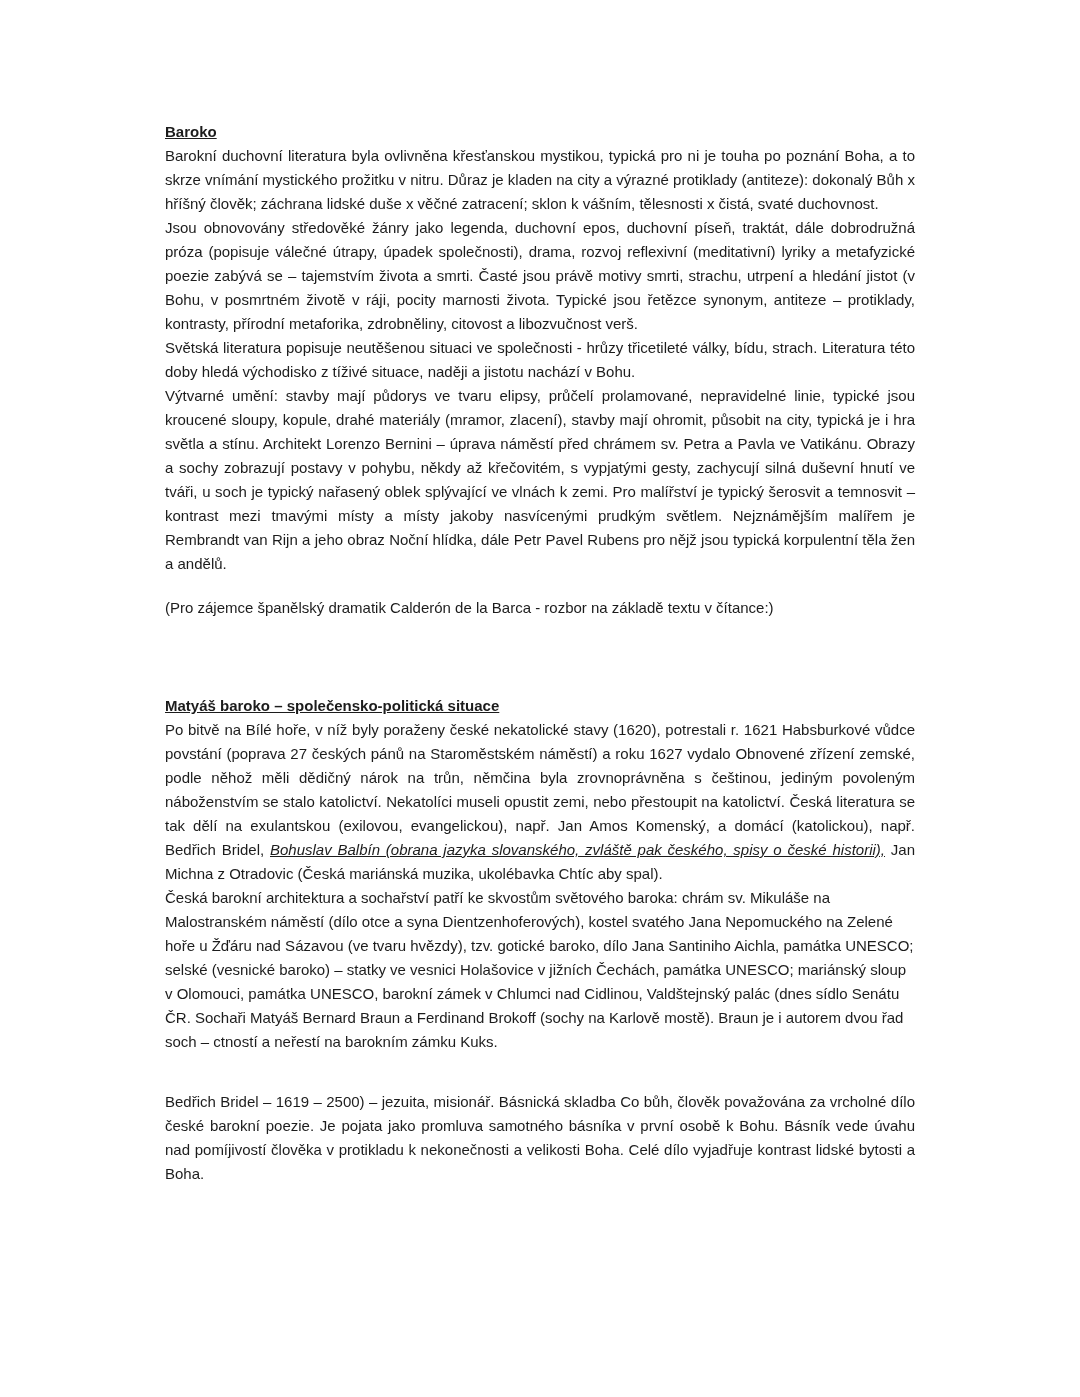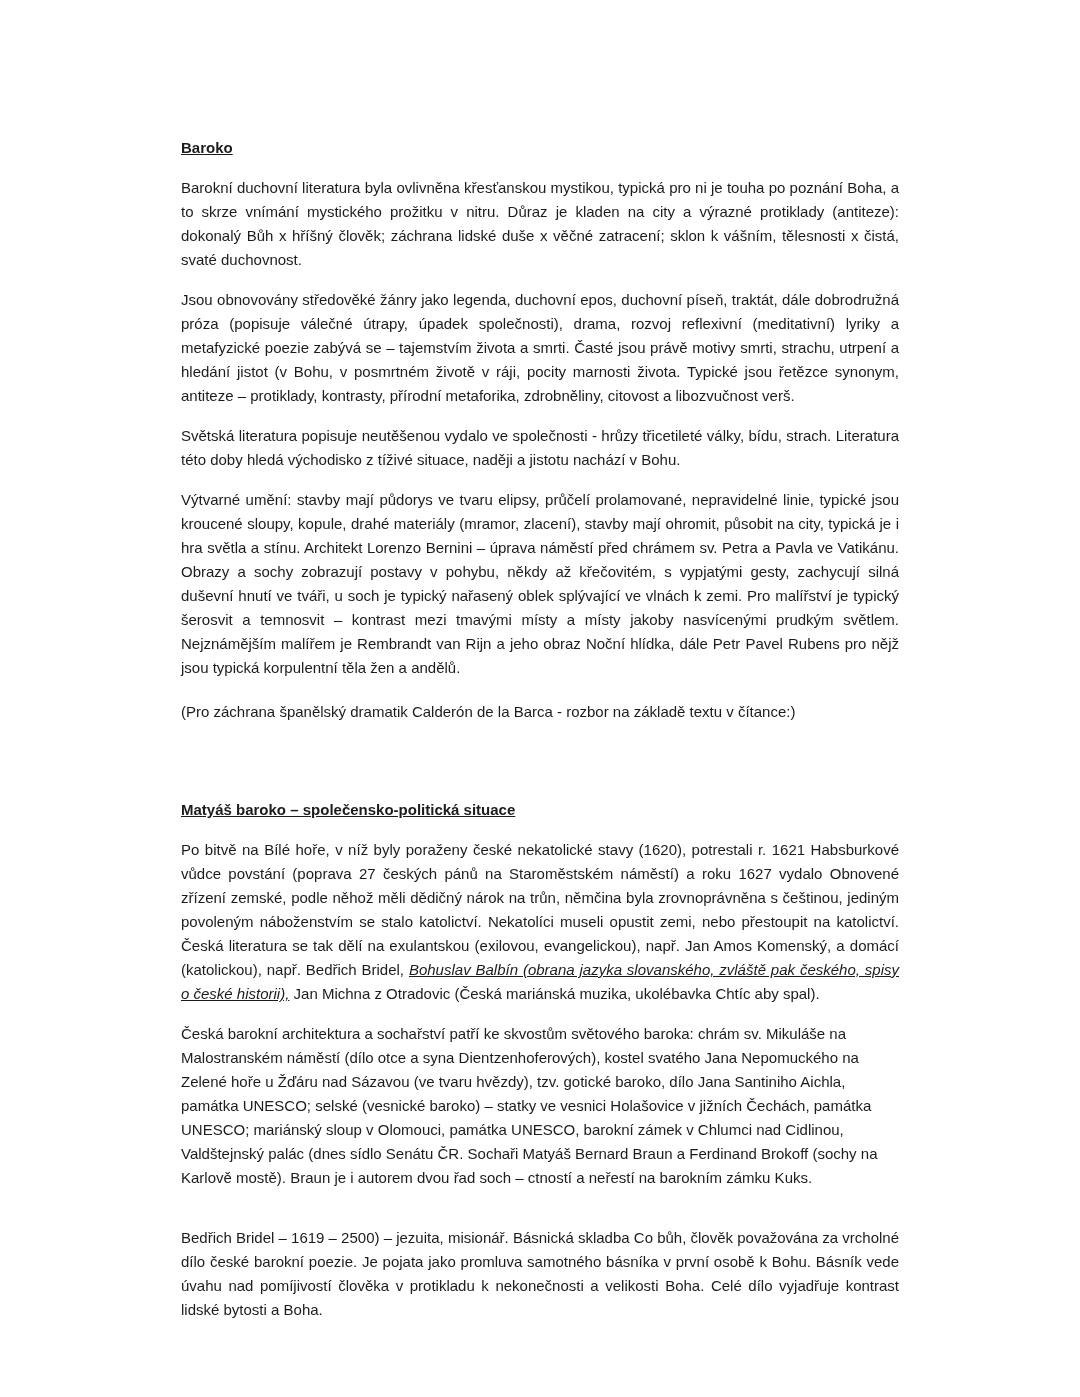--- a/index.html
+++ b/index.html
@@ -23,21 +23,21 @@
   }
   .doc {
     position: absolute;
     left: 165px;
     top: 120px;
     width: 750px;
     font-size: 15px;
     line-height: 24px;
   }
   p {
-    margin: 16px;
+    margin: 0;
     padding: 0;
   }
   .justify { text-align: justify; }
   .left    { text-align: left; }
   .heading {
     font-weight: bold;
     text-decoration: underline;
   }
   .b { font-weight: normal; }
   .i { font-style: italic; text-decoration: underline; }
@@ -52,27 +52,27 @@
   <div class="doc">
 
     <p class="heading left">Baroko</p>
 
 
 
     <p class="justify">Barokní duchovní  literatura byla ovlivněna křesťanskou mystikou, typická pro ni je touha po poznání Boha, a to skrze vnímání mystického prožitku v nitru. Důraz je kladen na city a výrazné protiklady (antiteze): dokonalý Bůh x  hříšný člověk; záchrana lidské duše x věčné zatracení; sklon k vášním, tělesnosti x čistá, svaté duchovnost.</p>
 
     <p class="justify">Jsou obnovovány středověké žánry jako legenda, duchovní epos, duchovní píseň, traktát, dále dobrodružná próza (popisuje válečné útrapy, úpadek společnosti), drama, rozvoj  reflexivní (meditativní) lyriky a metafyzické poezie  zabývá se – tajemstvím života a smrti. Časté jsou právě motivy smrti, strachu, utrpení a hledání jistot (v Bohu, v posmrtném životě v ráji, pocity marnosti života.  Typické jsou řetězce synonym, antiteze – protiklady, kontrasty, přírodní metaforika, zdrobněliny, citovost a libozvučnost verš.</p>
 
-    <p class="justify">Světská literatura popisuje  neutěšenou vydalo ve společnosti - hrůzy třicetileté války, bídu, strach. Literatura této doby hledá východisko z tíživé situace, naději a jistotu nachází v Bohu.</p>
+    <p class="justify">Světská literatura popisuje  neutěšenou situaci ve společnosti - hrůzy třicetileté války, bídu, strach. Literatura této doby hledá východisko z tíživé situace, naději a jistotu nachází v Bohu.</p>
 
     <p class="justify">
       <span>Výtvarné umění: stavby mají půdorys ve tvaru elipsy, průčelí prolamované, nepravidelné linie, typické jsou kroucené sloupy, kopule, drahé materiály (mramor, zlacení), stavby mají ohromit, působit na city, typická je i hra světla a stínu.  Architekt </span><span class="b">Lorenzo Bernini</span><span> – úprava náměstí před chrámem sv. Petra a Pavla ve Vatikánu. Obrazy a sochy zobrazují postavy v pohybu, někdy až křečovitém, s vypjatými gesty, zachycují silná duševní hnutí ve tváři, u soch je typický nařasený oblek splývající ve vlnách k zemi. Pro malířství je </span><span class="b">typický šerosvit a temnosvit</span><span> – kontrast mezi tmavými místy a místy jakoby nasvícenými prudkým světlem. Nejznámějším malířem je </span><span class="b">Rembrandt van Rijn</span><span> a jeho obraz Noční hlídka, dále </span><span class="b">Petr Pavel Rubens</span><span> pro nějž jsou typická korpulentní těla žen a andělů.</span>
     </p>
 
-    <p class="left gap-1">(Pro záchrana španělský  dramatik Calderón de la Barca -  rozbor na základě textu v čítance:)</p>
+    <p class="left gap-1">(Pro zájemce španělský  dramatik Calderón de la Barca -  rozbor na základě textu v čítance:)</p>
 
     <p class="heading left gap-3">Matyáš baroko – společensko-politická situace</p>
 
     <p class="justify">
       <span>Po bitvě na Bílé hoře, v níž byly poraženy české nekatolické stavy (1620), potrestali r. 1621 Habsburkové vůdce povstání (poprava 27 českých pánů na Staroměstském náměstí) a roku 1627 vydalo Obnovené zřízení zemské, podle něhož měli dědičný nárok na trůn, němčina byla zrovnoprávněna s češtinou, jediným povoleným náboženstvím se stalo katolictví. Nekatolíci museli opustit zemi, nebo přestoupit na katolictví. Česká literatura se tak dělí na exulantskou (exilovou, evangelickou), např. Jan Amos Komenský, a domácí (katolickou), např. Bedřich Bridel, </span><span class="i">Bohuslav Balbín (obrana jazyka slovanského, zvláště pak českého, spisy o české historii),</span><span> Jan Michna z Otradovic (Česká mariánská muzika, ukolébavka Chtíc aby spal).</span>
     </p>
 
     <p class="left">Česká  barokní architektura a sochařství patří ke skvostům světového baroka: chrám sv. Mikuláše na Malostranském náměstí (dílo otce a syna Dientzenhoferových), kostel svatého Jana Nepomuckého na  Zelené hoře u Žďáru nad Sázavou (ve tvaru hvězdy), tzv. gotické baroko, dílo Jana Santiniho Aichla, památka UNESCO; selské (vesnické baroko) – statky ve vesnici Holašovice v jižních Čechách, památka UNESCO; mariánský sloup v Olomouci, památka UNESCO,  barokní zámek v Chlumci nad Cidlinou, Valdštejnský palác (dnes sídlo Senátu ČR. Sochaři Matyáš Bernard Braun a Ferdinand Brokoff (sochy na Karlově mostě). Braun je i autorem dvou řad soch – ctností a neřestí na barokním zámku Kuks.</p>
 
     <p class="justify gap-p12">

